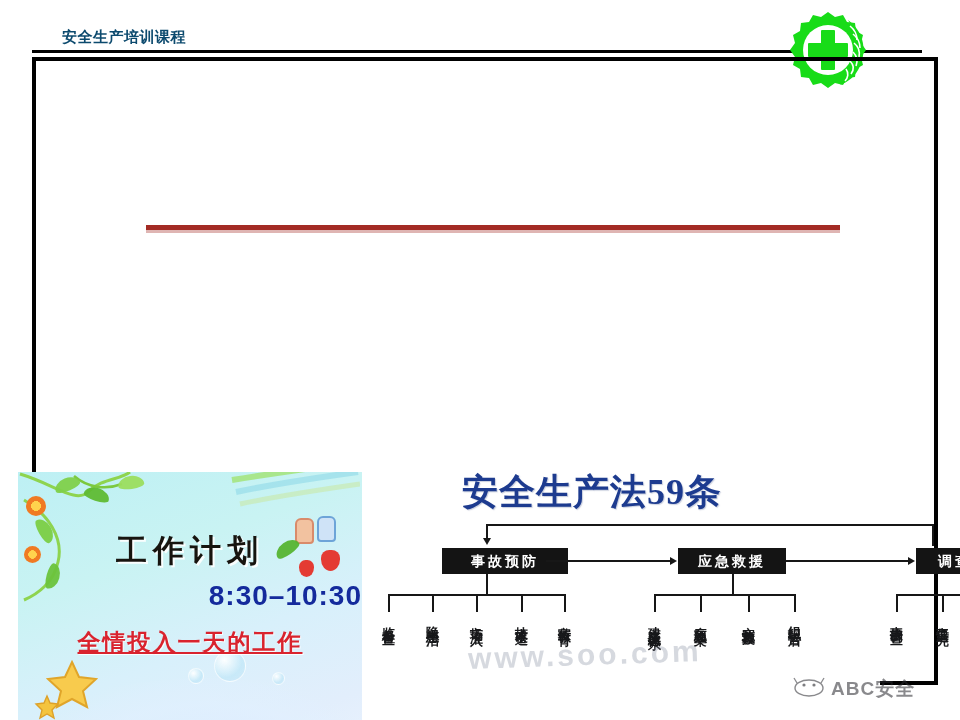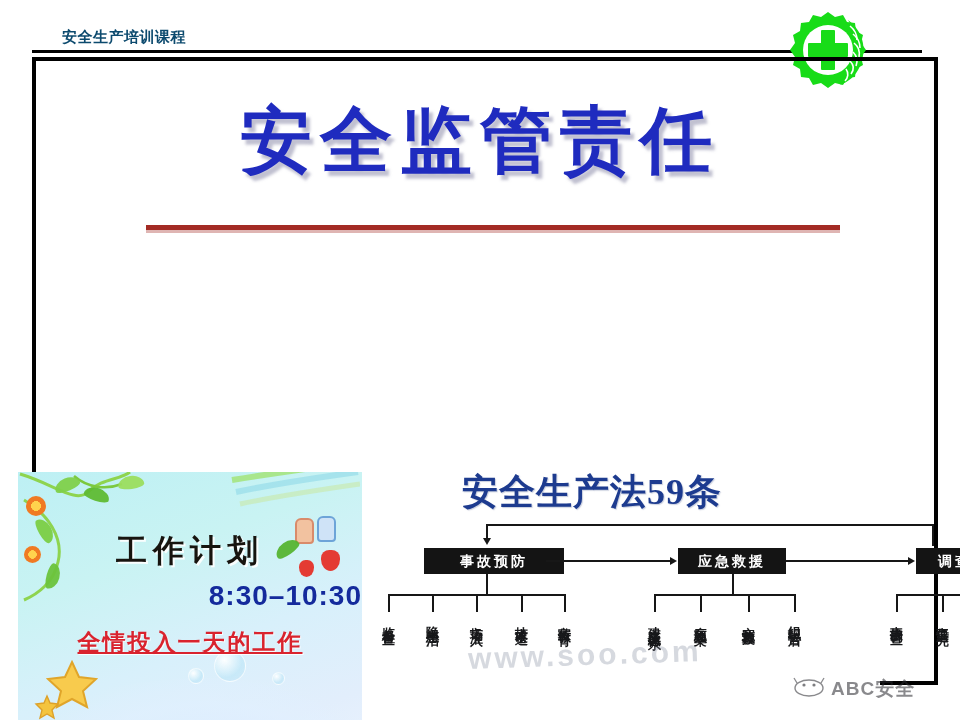--- a/index.html
+++ b/index.html
@@ -365,21 +365,20 @@
         </g>
       </g>
     </svg>
   </div>
 
   <div class="frame-top"></div>
   <div class="frame-left"></div>
   <div class="frame-right"></div>
   <div class="frame-right-foot"></div>
 
-  <div class="title">安全监管责任</div>
   <div class="title-rule"></div>
 
 
   <div class="photo">
     <div class="ph-inner">
       <div class="ph-wave"></div>
 
       <svg class="ph-vine" style="left:-4px;top:-2px;" width="140" height="150" viewBox="0 0 140 150">
         <path d="M6 4 C40 14 62 34 74 22 C88 8 106 10 116 2" stroke="#8ed44f" stroke-width="3" fill="none"></path>
         <path d="M10 30 C34 44 50 68 44 92 C40 112 24 124 10 130" stroke="#8ed44f" stroke-width="3" fill="none"></path>
@@ -424,21 +423,21 @@
   </div>
 
   <div class="diagram">
     <div class="diagram-title">安全生产法59条</div>
 
     <div class="dg-line" style="left:120px; top:58px; width:448px; height:2px;"></div>
     <div class="dg-line" style="left:566px; top:58px; width:2px; height:22px;"></div>
     <div class="dg-line" style="left:120px; top:58px; width:2px; height:16px;"></div>
     <div class="dg-arrow down" style="left:117px; top:72px;"></div>
 
-    <div class="dg-box" style="left:58px; top:82px; width:140px;">事故预防</div>
+    <div class="dg-box" style="left:76px; top:82px; width:126px;">事故预防</div>
     <div class="dg-line" style="left:180px; top:94px; width:124px; height:2px;"></div>
     <div class="dg-arrow right" style="left:304px; top:91px;"></div>
 
     <div class="dg-box" style="left:312px; top:82px; width:108px;">应急救援</div>
     <div class="dg-line" style="left:420px; top:94px; width:122px; height:2px;"></div>
     <div class="dg-arrow right" style="left:542px; top:91px;"></div>
 
     <div class="dg-box" style="left:550px; top:82px; width:112px;">调查处理</div>
 
     <div class="dg-line" style="left:120px; top:108px; width:2px; height:22px;"></div>

